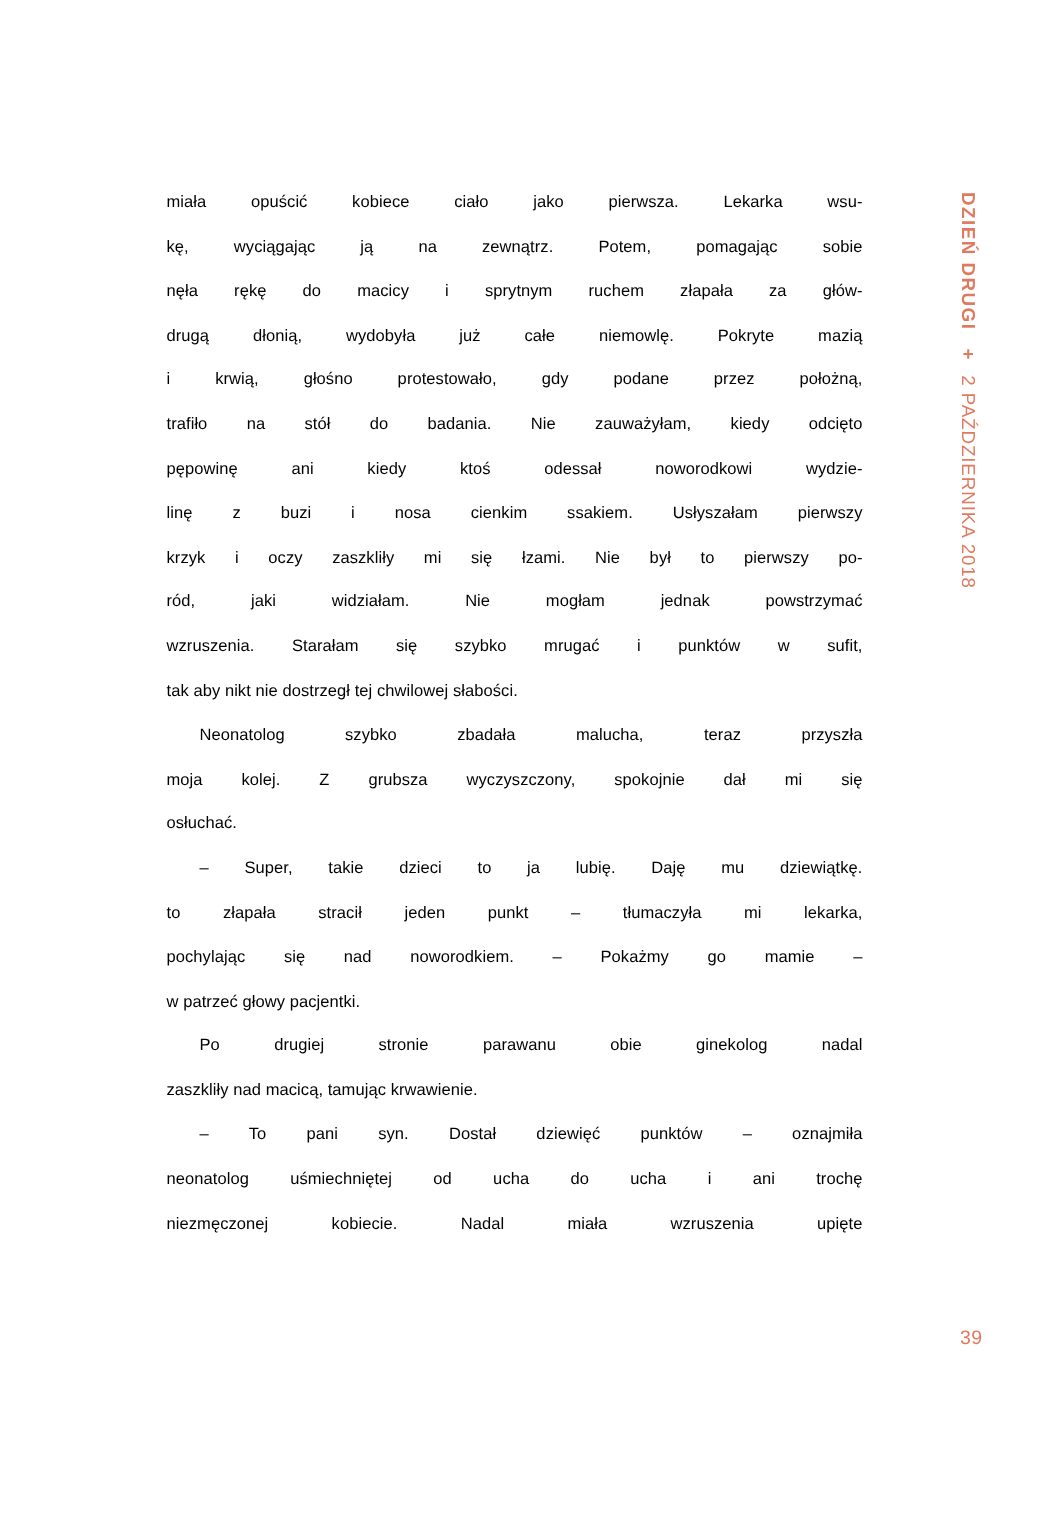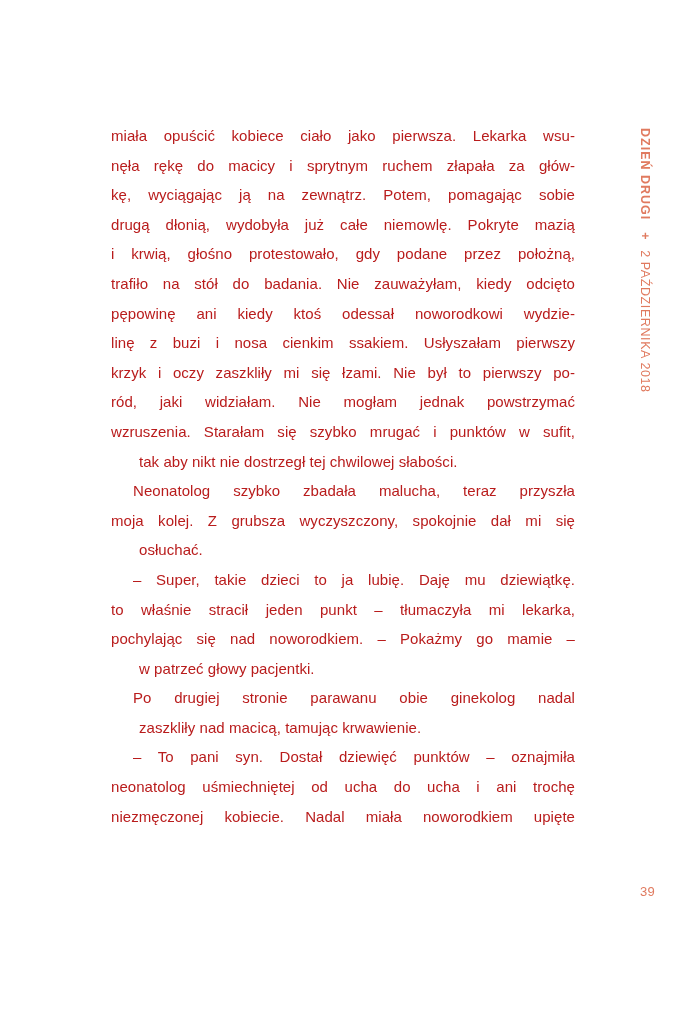--- a/index.html
+++ b/index.html
@@ -20,35 +20,34 @@
       left: 0; top: 0;
       width: 698px;
       height: 1024px;
       background: #ffffff;
     }
     .body-text {
       position: absolute;
       left: 111px;
       top: 121px;
       width: 464px;
-      font-size: 15px;
+      font-size: 11px;
       line-height: 29.6px;
-      color: #b91c1c;
+      color: #000000;
       letter-spacing: 0.05px;
     }
     .line {
       display: block;
       white-space: nowrap;
       text-align: justify;
       text-align-last: justify;
       height: 29.6px;
     }
     .line.last {
       text-align-last: left;
-      margin-left: 28px;
     }
     .line.indent {
       padding-left: 22px;
     }
     .running-head {
       position: absolute;
       left: 634px;
       top: 128px;
       width: 22px;
       height: 265px;
@@ -86,47 +85,47 @@
       letter-spacing: 0.3px;
     }
   </style>
 </head>
 <body>
 
 <div class="page">
 
   <div class="body-text">
     <span class="line">miała opuścić kobiece ciało jako pierwsza. Lekarka wsu-</span>
+    <span class="line">kę, wyciągając ją na zewnątrz. Potem, pomagając sobie</span>
     <span class="line">nęła rękę do macicy i sprytnym ruchem złapała za głów-</span>
-    <span class="line">kę, wyciągając ją na zewnątrz. Potem, pomagając sobie</span>
     <span class="line">drugą dłonią, wydobyła już całe niemowlę. Pokryte mazią</span>
     <span class="line">i krwią, głośno protestowało, gdy podane przez położną,</span>
     <span class="line">trafiło na stół do badania. Nie zauważyłam, kiedy odcięto</span>
     <span class="line">pępowinę ani kiedy ktoś odessał noworodkowi wydzie-</span>
     <span class="line">linę z buzi i nosa cienkim ssakiem. Usłyszałam pierwszy</span>
     <span class="line">krzyk i oczy zaszkliły mi się łzami. Nie był to pierwszy po-</span>
     <span class="line">ród, jaki widziałam. Nie mogłam jednak powstrzymać</span>
     <span class="line">wzruszenia. Starałam się szybko mrugać i punktów w sufit,</span>
     <span class="line last">tak aby nikt nie dostrzegł tej chwilowej słabości.</span>
 
     <span class="line indent">Neonatolog szybko zbadała malucha, teraz przyszła</span>
     <span class="line">moja kolej. Z grubsza wyczyszczony, spokojnie dał mi się</span>
     <span class="line last">osłuchać.</span>
 
     <span class="line indent">– Super, takie dzieci to ja lubię. Daję mu dziewiątkę.</span>
-    <span class="line">to właśnie stracił jeden punkt – tłumaczyła mi lekarka,</span>
+    <span class="line">to złapała stracił jeden punkt – tłumaczyła mi lekarka,</span>
     <span class="line">pochylając się nad noworodkiem. – Pokażmy go mamie –</span>
     <span class="line last">w patrzeć głowy pacjentki.</span>
 
     <span class="line indent">Po drugiej stronie parawanu obie ginekolog nadal</span>
     <span class="line last">zaszkliły nad macicą, tamując krwawienie.</span>
 
     <span class="line indent">– To pani syn. Dostał dziewięć punktów – oznajmiła</span>
     <span class="line">neonatolog uśmiechniętej od ucha do ucha i ani trochę</span>
-    <span class="line">niezmęczonej kobiecie. Nadal miała noworodkiem upięte</span>
+    <span class="line">niezmęczonej kobiecie. Nadal miała wzruszenia upięte</span>
   </div>
 
   <div class="running-head">
     <div class="running-head-inner">
       <span class="rh-chapter">DZIEŃ DRUGI</span><span class="rh-sep">+</span><span class="rh-date">2 PAŹDZIERNIKA 2018</span>
     </div>
   </div>
 
   <div class="page-number">39</div>
 

